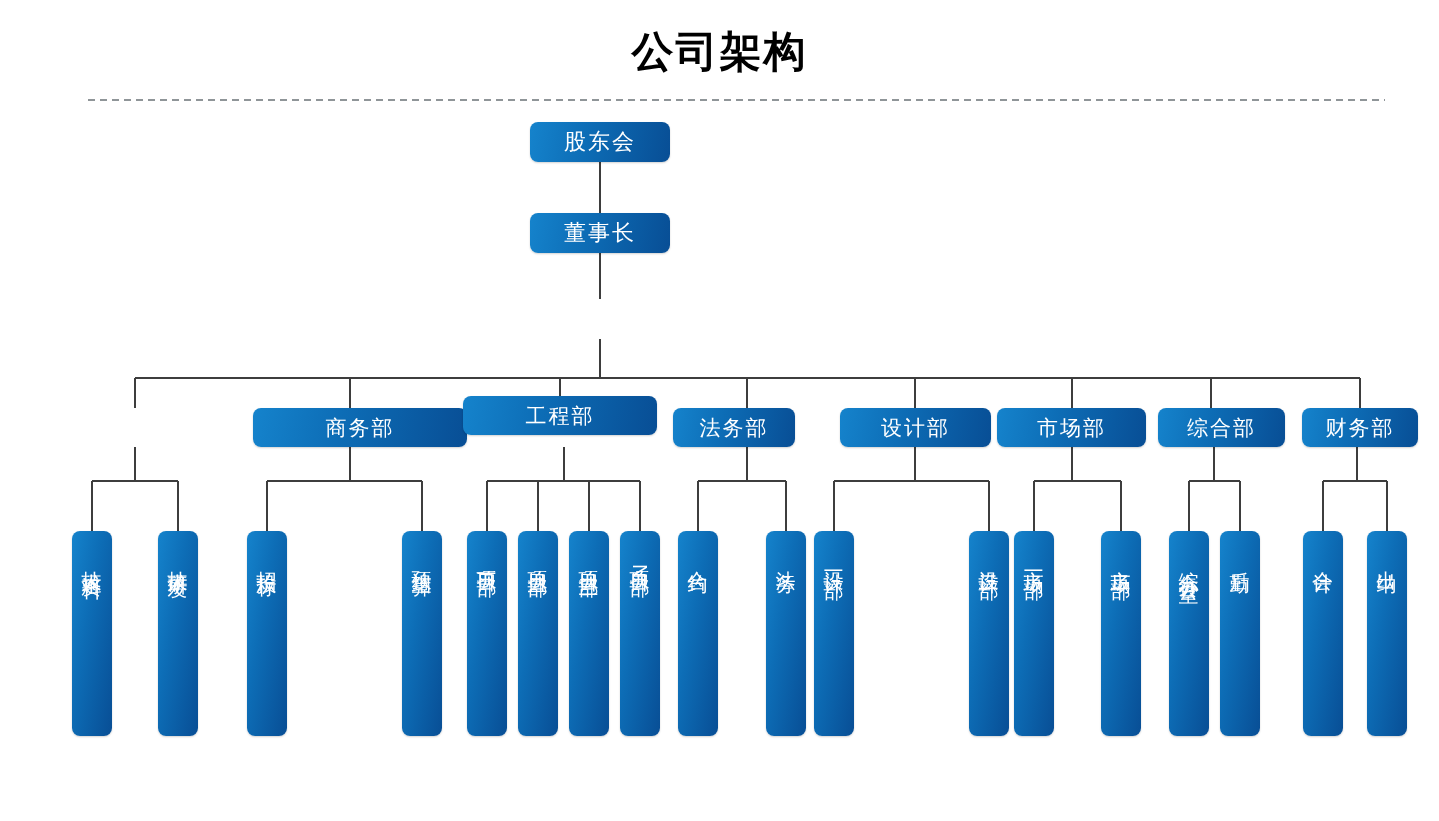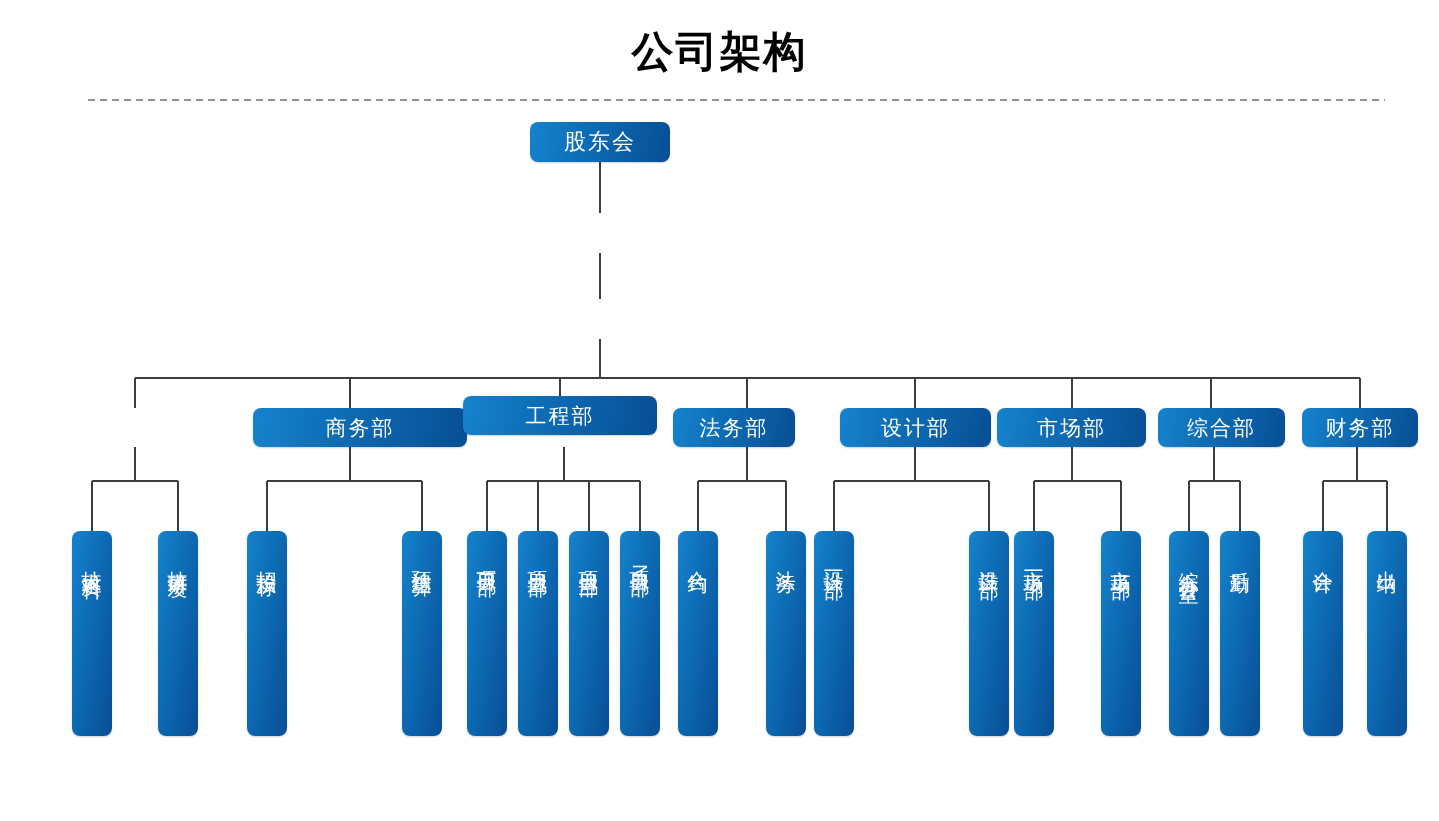--- a/index.html
+++ b/index.html
@@ -80,20 +80,23 @@
     <path d="M747,447 V481 M698,481 H786 M698,481 V531 M786,481 V531"></path>
     <path d="M915,447 V481 M834,481 H989 M834,481 V531 M989,481 V531"></path>
     <path d="M1072,447 V481 M1034,481 H1121 M1034,481 V531 M1121,481 V531"></path>
     <path d="M1214,447 V481 M1189,481 H1240 M1189,481 V531 M1240,481 V531"></path>
     <path d="M1357,447 V481 M1323,481 H1387 M1323,481 V531 M1387,481 V531"></path>
   </svg>
 
   <div class="box exec" style="left:530px;top:122px">
     <span>股东会</span>
   </div>
+  <div class="box exec" style="left:530px;top:213px">
+    <span>董事长</span>
+  </div>
 
   <div class="box dept" style="left:253px;top:408px;width:214px">
     <span>商务部</span>
   </div>
   <div class="box dept" style="left:463px;top:396px;width:194px">
     <span>工程部</span>
   </div>
   <div class="box dept" style="left:673px;top:408px;width:122px">
     <span>法务部</span>
   </div>

